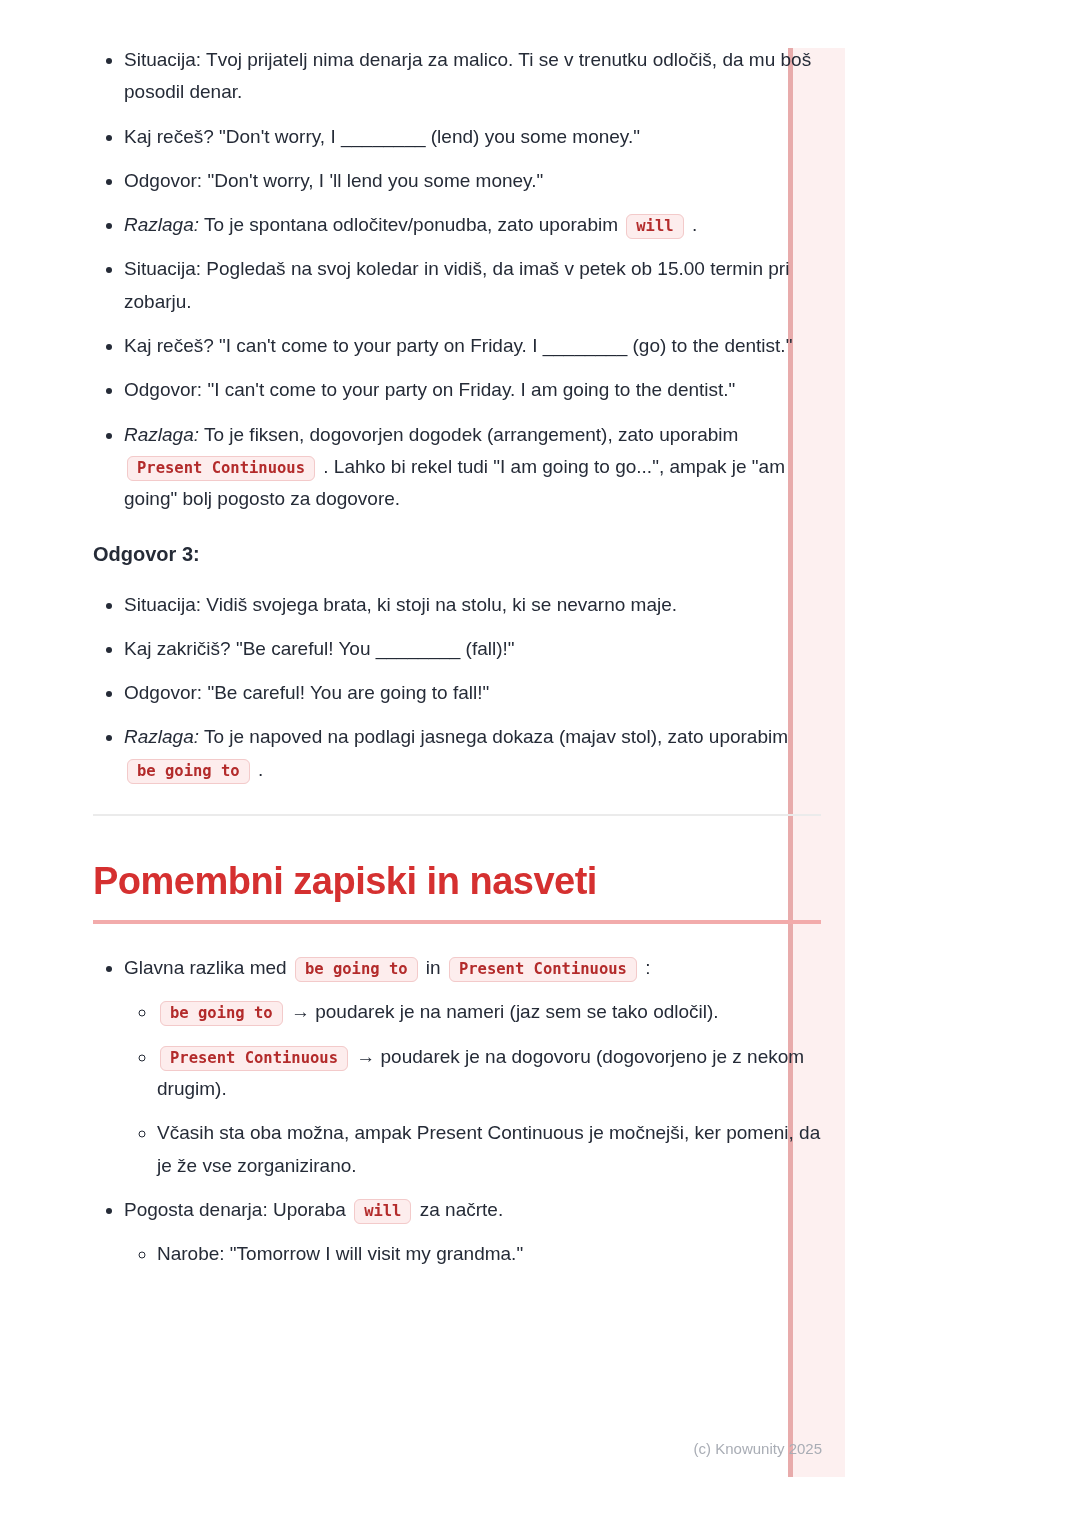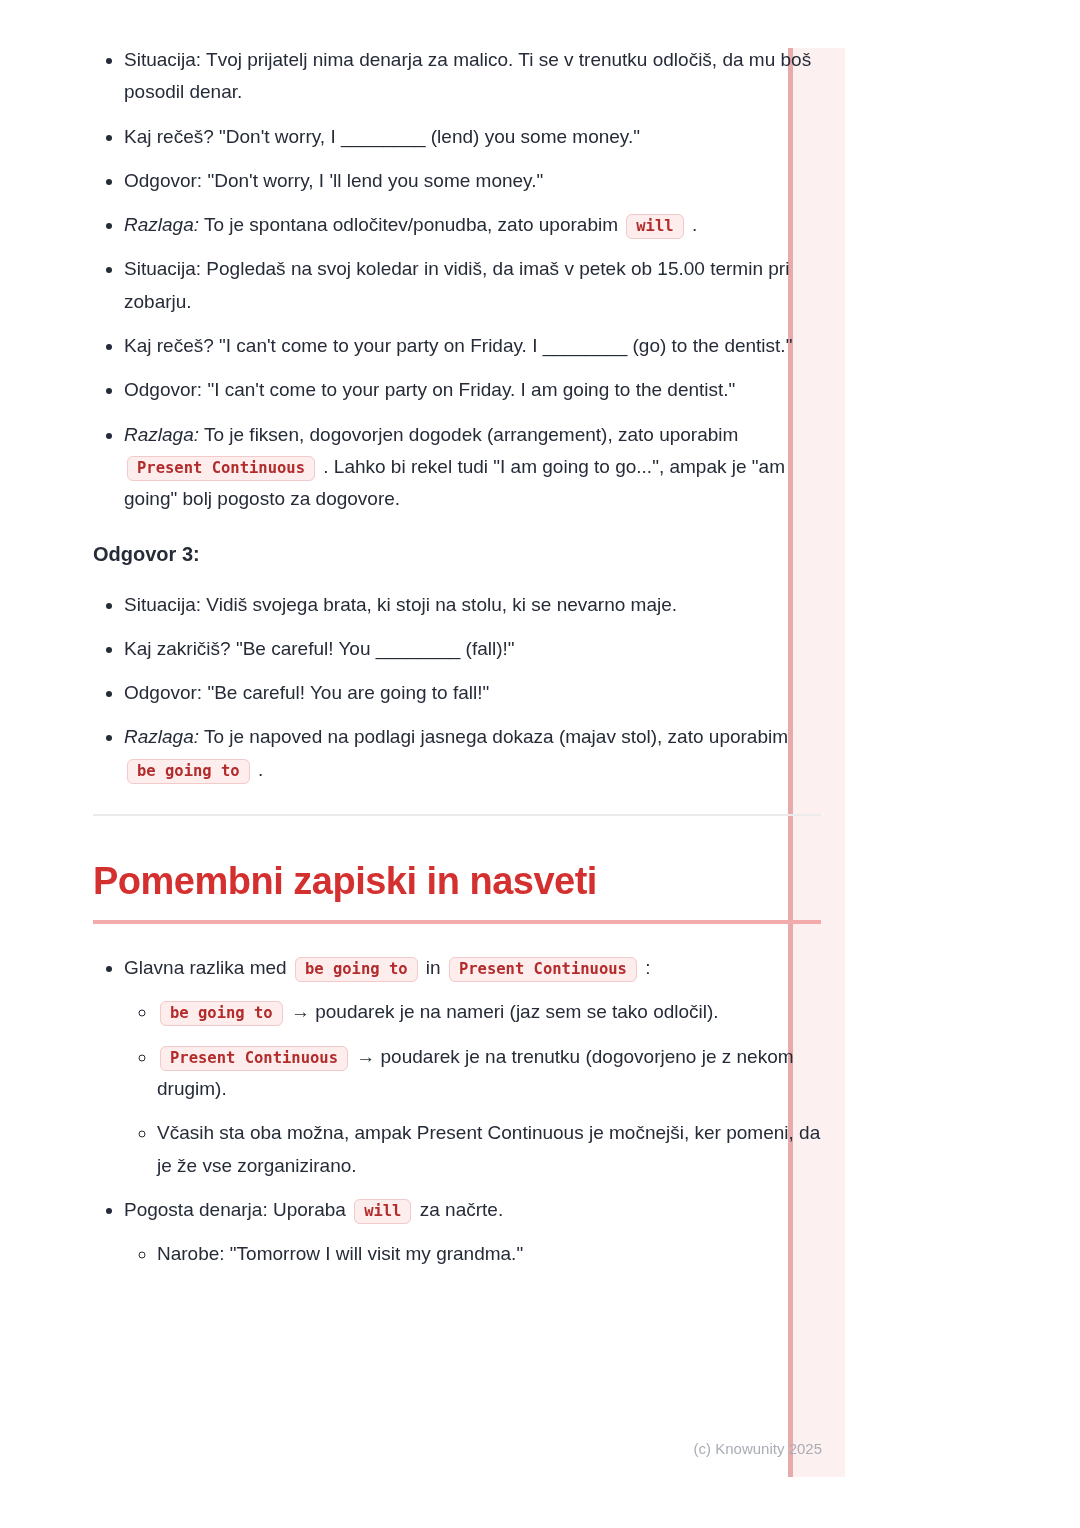--- a/index.html
+++ b/index.html
@@ -135,21 +135,21 @@
 
     <hr class="divider">
 
     <h2 class="main-heading">Pomembni zapiski in nasveti</h2>
 
     <ul class="lvl1">
       <li>
         <span class="rich"><span class="b">Glavna razlika med</span><span> </span><span class="chip">be going to</span><span> </span><span class="b">in</span><span> </span><span class="chip">Present Continuous</span><span> </span><span class="b">:</span></span>
         <ul class="lvl2">
           <li><span class="rich"><span class="chip">be going to</span><span> → poudarek je na </span><span class="b">nameri</span><span> (jaz sem se tako odločil).</span></span></li>
-          <li><span class="rich"><span class="chip">Present Continuous</span><span> → poudarek je na </span><span class="b">trenutku</span><span> (dogovorjeno je z nekom drugim).</span></span></li>
+          <li><span class="rich"><span class="chip">Present Continuous</span><span> → poudarek je na </span><span class="b">dogovoru</span><span> (dogovorjeno je z nekom drugim).</span></span></li>
           <li><span class="rich"><span>Včasih sta oba možna, ampak Present Continuous je močnejši, ker pomeni, da je že vse zorganizirano.</span></span></li>
         </ul>
       </li>
       <li>
         <span class="rich"><span class="b">Pogosta denarja:</span><span> Uporaba </span><span class="chip">will</span><span> za načrte.</span></span>
         <ul class="lvl2">
           <li><span class="rich"><span>Narobe: "Tomorrow I will visit my grandma."</span></span></li>
         </ul>
       </li>
     </ul>

